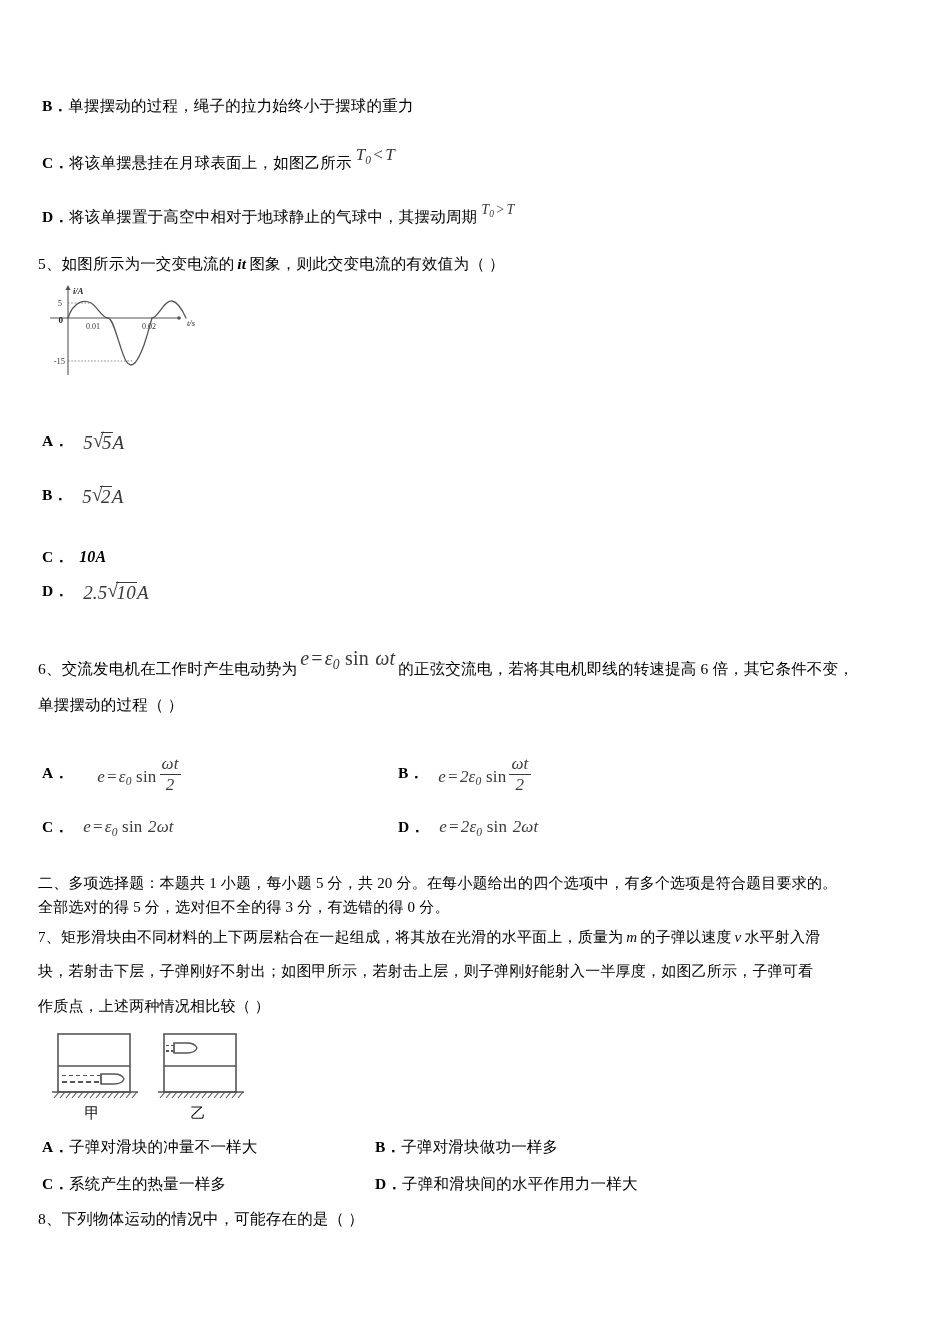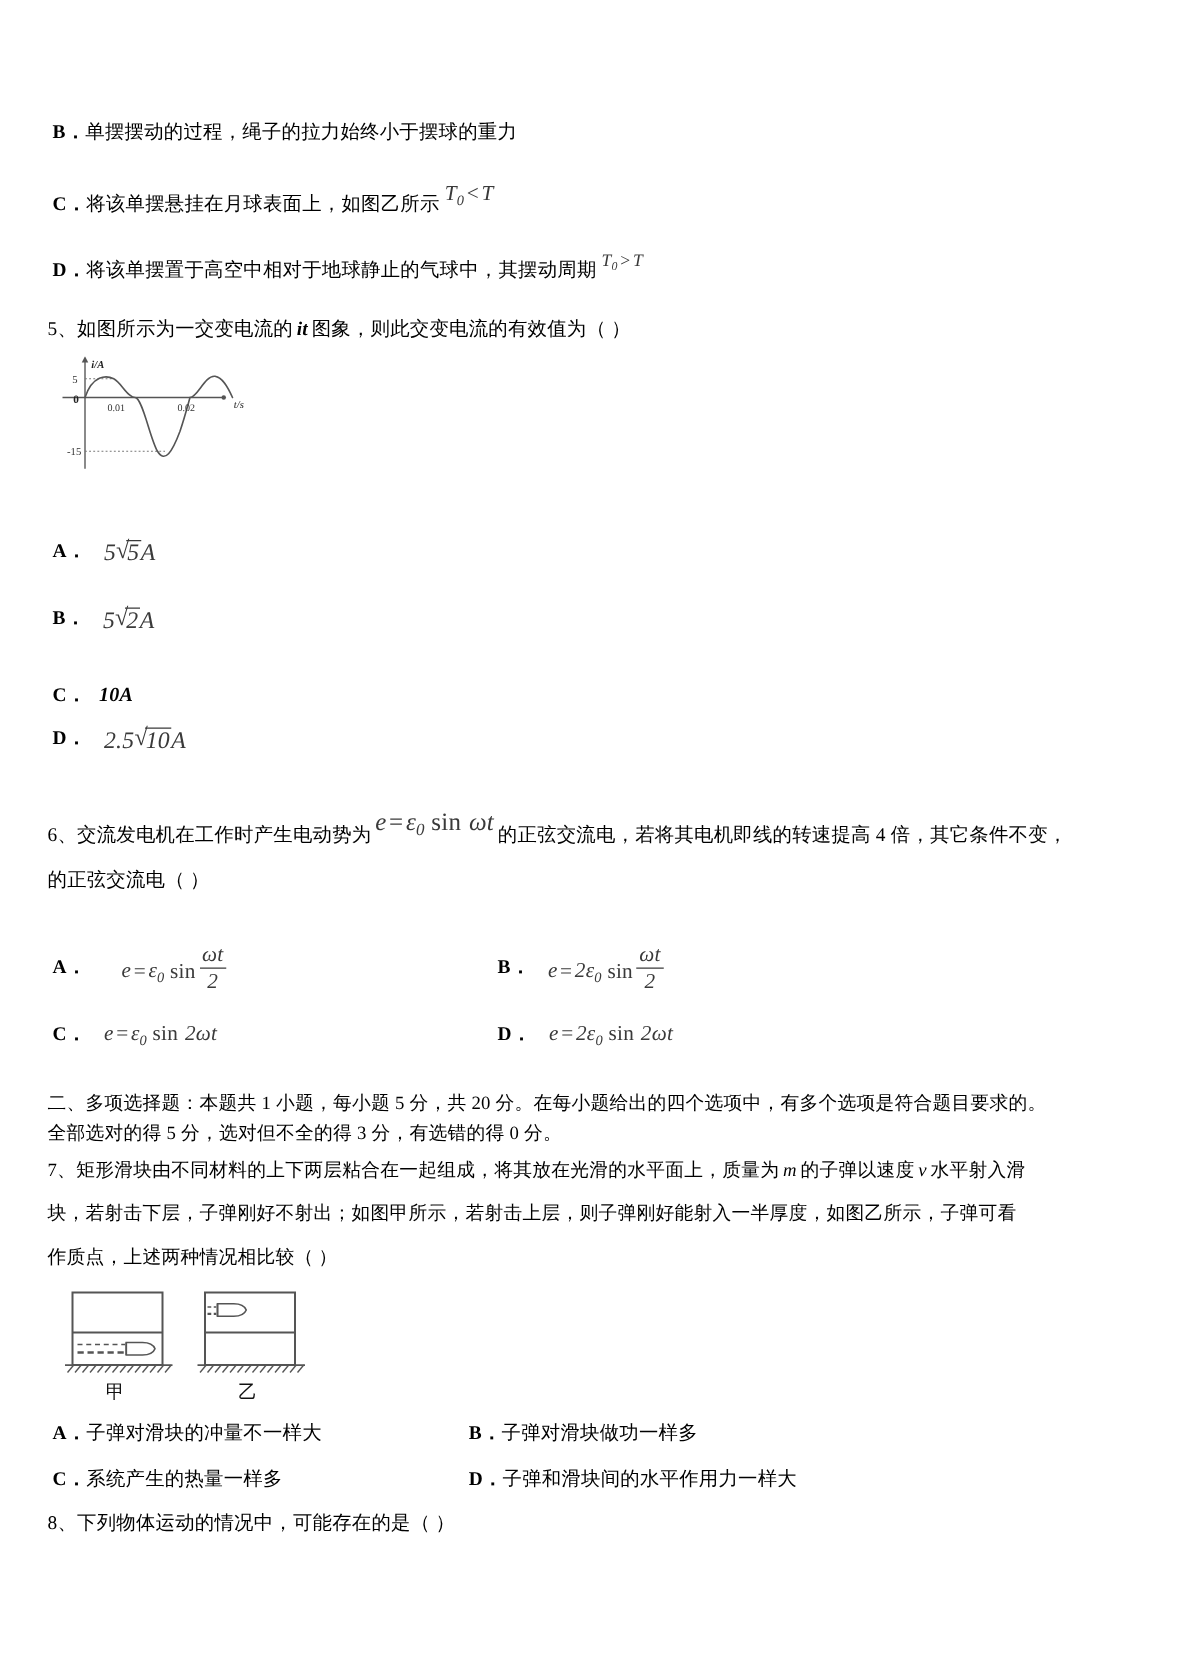--- a/index.html
+++ b/index.html
@@ -176,25 +176,25 @@
     <span class="opt-letter">C．</span>
     <span style="font-weight:bold; font-style:italic; font-size:16px; margin-left:6px;">10A</span>
   </div>
 
   <div class="qline" style="left:42px; top:582px;">
     <span class="opt-letter">D．</span>
     <span class="math" style="font-size:19px; margin-left:10px;">2.5<span class="rad"><span class="radicand">10</span></span>A</span>
   </div>
 
   <div class="qline" style="left:38px; top:648px;">
-    <span class="cn">6、</span><span class="cn">交流发电机在工作时产生电动势为</span><span class="math" style="font-size:20px; vertical-align:9px; margin:0 3px;">e<span class="op">=</span>ε<span class="sub">0</span> <span class="fn">sin</span> ωt</span><span class="cn">的正弦交流电，若将其电机即线的转速提高 4 倍，其它条件不变，</span>
+    <span class="cn">6、</span><span class="cn">交流发电机在工作时产生电动势为</span><span class="math" style="font-size:20px; vertical-align:9px; margin:0 3px;">e<span class="op">=</span>ε<span class="sub">0</span> <span class="fn">sin</span> ωt</span><span class="cn">的正弦交流电，若将其电机即线的转速提高 6 倍，其它条件不变，</span>
   </div>
 
   <div class="qline" style="left:38px; top:697px;">
-    <span class="cn">的正弦交流电（      ）</span>
+    <span class="cn">单摆摆动的过程（      ）</span>
   </div>
 
   <div class="qline opt-col-left" style="left:42px; top:755px;">
     <span class="opt-letter">A．</span>
     <span class="math" style="font-size:17px; margin-left:24px;">e<span class="op">=</span>ε<span class="sub">0</span> <span class="fn">sin</span><span class="frac"><span class="num">ωt</span><span class="den">2</span></span></span>
   </div>
 
   <div class="qline opt-col-right" style="left:398px; top:755px;">
     <span class="opt-letter">B．</span>
     <span class="math" style="font-size:17px; margin-left:10px;">e<span class="op">=</span>2ε<span class="sub">0</span> <span class="fn">sin</span><span class="frac"><span class="num">ωt</span><span class="den">2</span></span></span>

